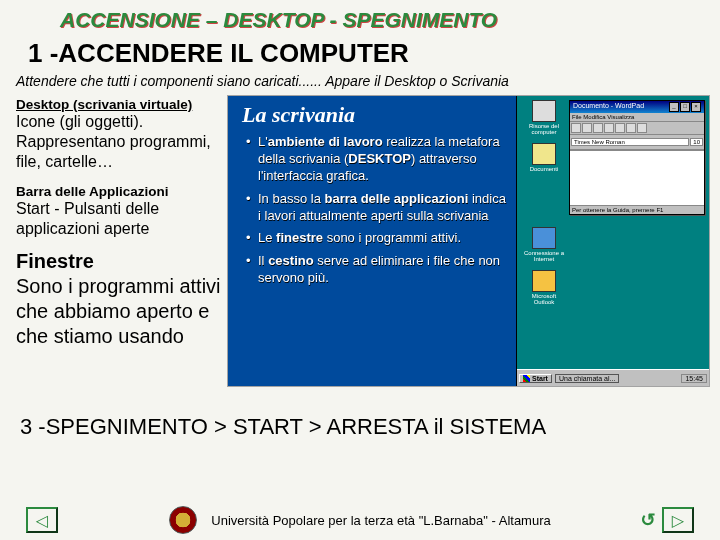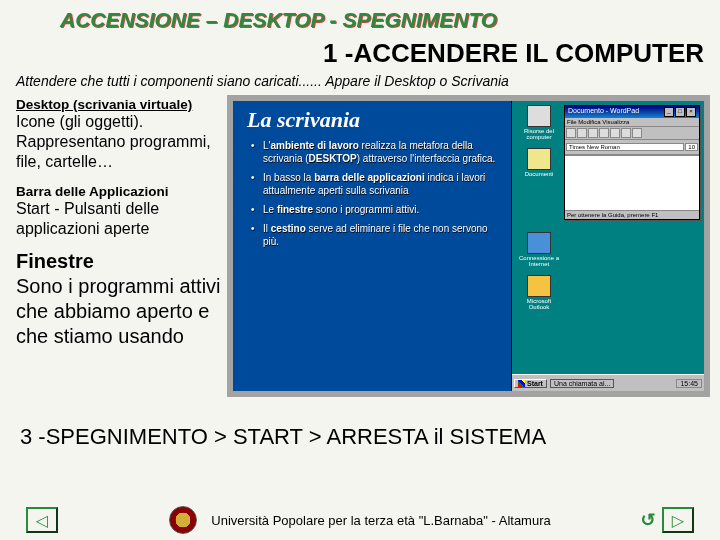--- a/index.html
+++ b/index.html
@@ -19,21 +19,20 @@
     color: #2b8a3e;
     font-size: 21px;
     padding: 8px 0 4px 60px;
     text-shadow: 1px 1px 0 #c44;
   }
   .h1 {
     font-size: 26px;
     font-weight: bold;
     color: #000;
     padding: 2px 16px 4px 28px;
-    text-align: right;
   }
   .sub {
     font-size: 14px;
     color: #000;
     padding: 0 16px 6px 16px;
     font-style: italic;
   }
   .contentrow {
     display: flex;
     padding: 0 10px 0 16px;
@@ -59,21 +58,21 @@
     font-size: 16px;
     line-height: 1.25;
   }
   .leftcol .big {
     font-size: 20px;
     line-height: 1.25;
     margin-top: 10px;
   }
   .screenshot {
     flex: 1;
-    border: 6px solid #a3a3a3;
+    border: 1px solid #a3a3a3;
     height: 290px;
     display: flex;
     background: #004a9c;
     position: relative;
   }
   .blue-pane {
     flex: 1;
     color: #fff;
     padding: 6px 10px 4px 10px;
     font-size: 10px;
@@ -87,21 +86,21 @@
     margin: 0 0 6px 4px;
     color: #fff;
   }
   .blue-pane ul {
     margin: 0;
     padding-left: 14px;
     list-style: none;
   }
   .blue-pane li {
     margin-bottom: 6px;
-    font-size: 10px;
+    font-size: 13px;
     line-height: 1.3;
     position: relative;
     padding-left: 6px;
     text-shadow: 0.5px 0.5px 0 #000;
   }
   .blue-pane li::before {
     content: "•";
     position: absolute;
     left: -6px;
     color: #fff;

